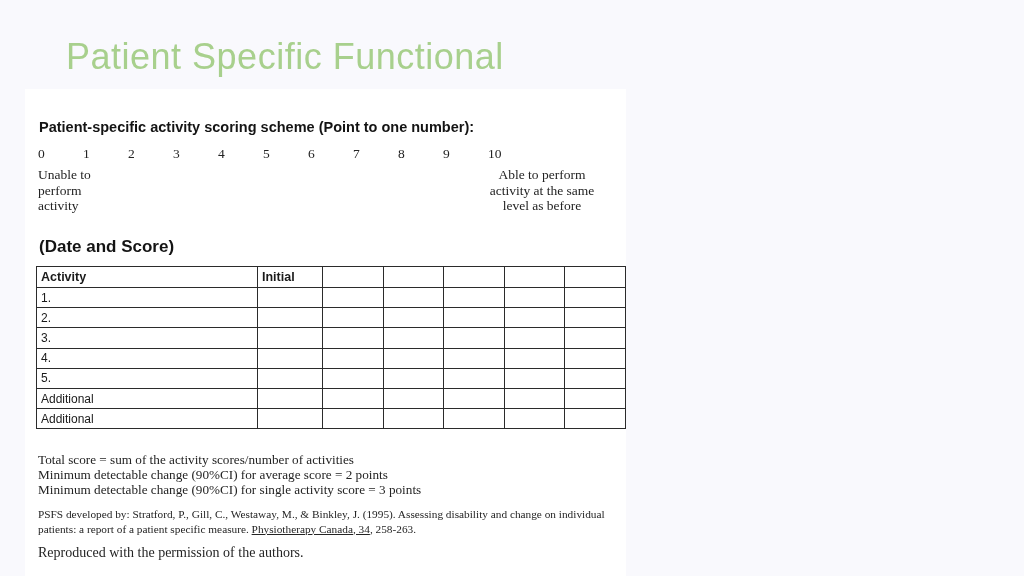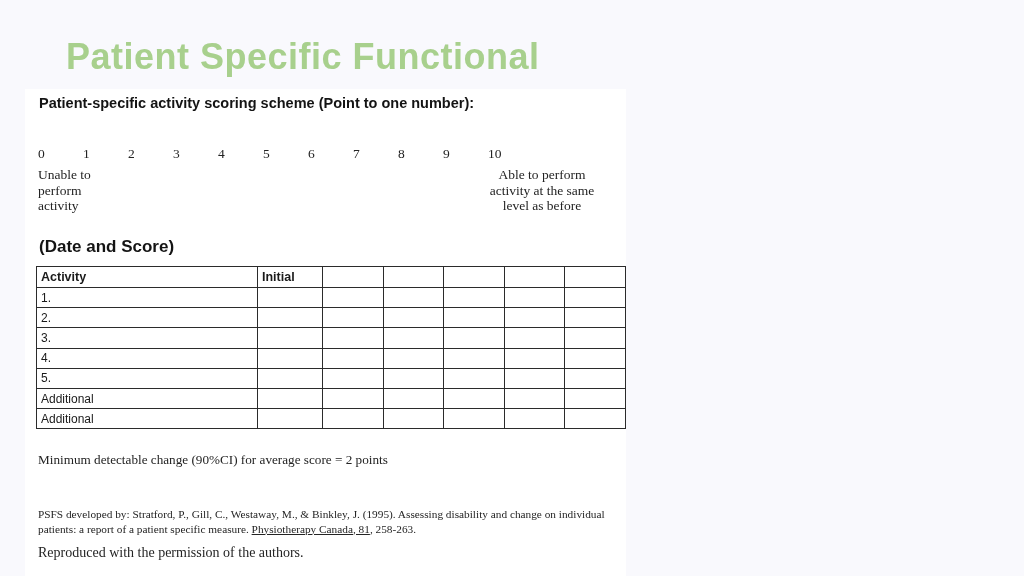--- a/index.html
+++ b/index.html
@@ -15,21 +15,21 @@
     position: relative;
   }
 
   
   #slide-title {
     position: absolute;
     left: 66px;
     top: 36px;
     font-family: "Liberation Sans", sans-serif;
     font-size: 36px;
-    font-weight: bold;
+    font-weight: normal;
     letter-spacing: 0.5px;
     color: #a8d08d;
     white-space: nowrap;
   }
 
   
   #document-panel {
     position: absolute;
     left: 25px;
     top: 89px;
@@ -43,21 +43,21 @@
     left: 0;
     top: 0;
     width: 601px;
     height: 487px;
   }
 
   
   #scheme-heading {
     position: absolute;
     left: 14px;
-    top: 6px;
+    top: 30px;
     font-family: "Liberation Sans", sans-serif;
     font-size: 14.5px;
     font-weight: bold;
     color: #141414;
     white-space: nowrap;
   }
 
   
   #scale-row {
     position: absolute;
@@ -271,23 +271,25 @@
             <td class="col-blank"></td>
             <td class="col-blank"></td>
             <td class="col-blank"></td>
             <td class="col-blank"></td>
             <td class="col-blank"></td>
           </tr>
         </tbody>
     </table>
 
     <div id="scoring-notes">
+        <div>Total score = sum of the activity scores/number of activities</div>
         <div>Minimum detectable change (90%CI) for average score = 2 points</div>
+        <div>Minimum detectable change (90%CI) for single activity score = 3 points</div>
       </div>
 
     <div id="citation-block">
-      <span>PSFS developed by:  Stratford, P., Gill, C., Westaway, M., &amp; Binkley, J. (1995). Assessing disability and change on individual patients: a report of a patient specific measure.  </span><span id="citation-journal">Physiotherapy Canada,  81</span><span>, 258-263.</span>
+      <span>PSFS developed by:  Stratford, P., Gill, C., Westaway, M., &amp; Binkley, J. (1995). Assessing disability and change on individual patients: a report of a patient specific measure.  </span><span id="citation-journal">Physiotherapy Canada,  34</span><span>, 258-263.</span>
     </div>
 
     <div id="permission-note">Reproduced with the permission of the authors.</div>
 
   </div>
 </div>
 
 </body></html>

